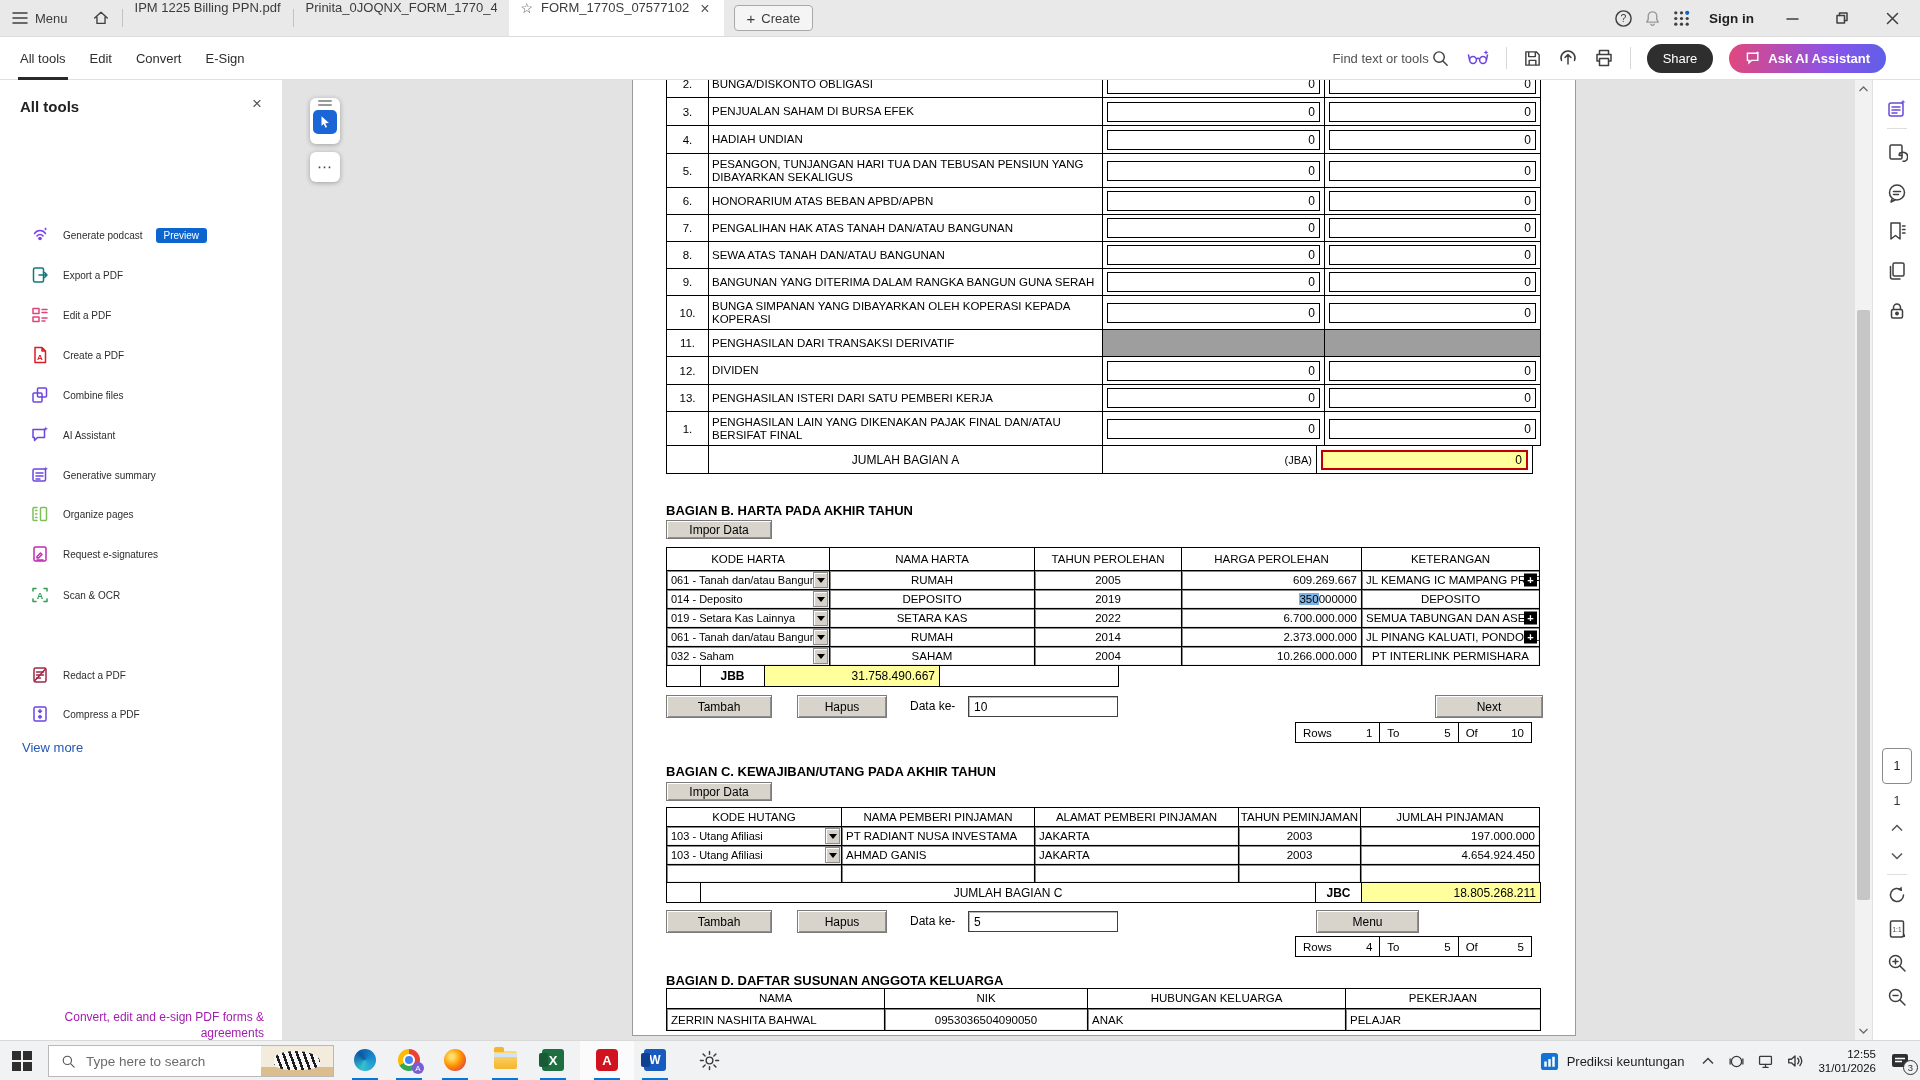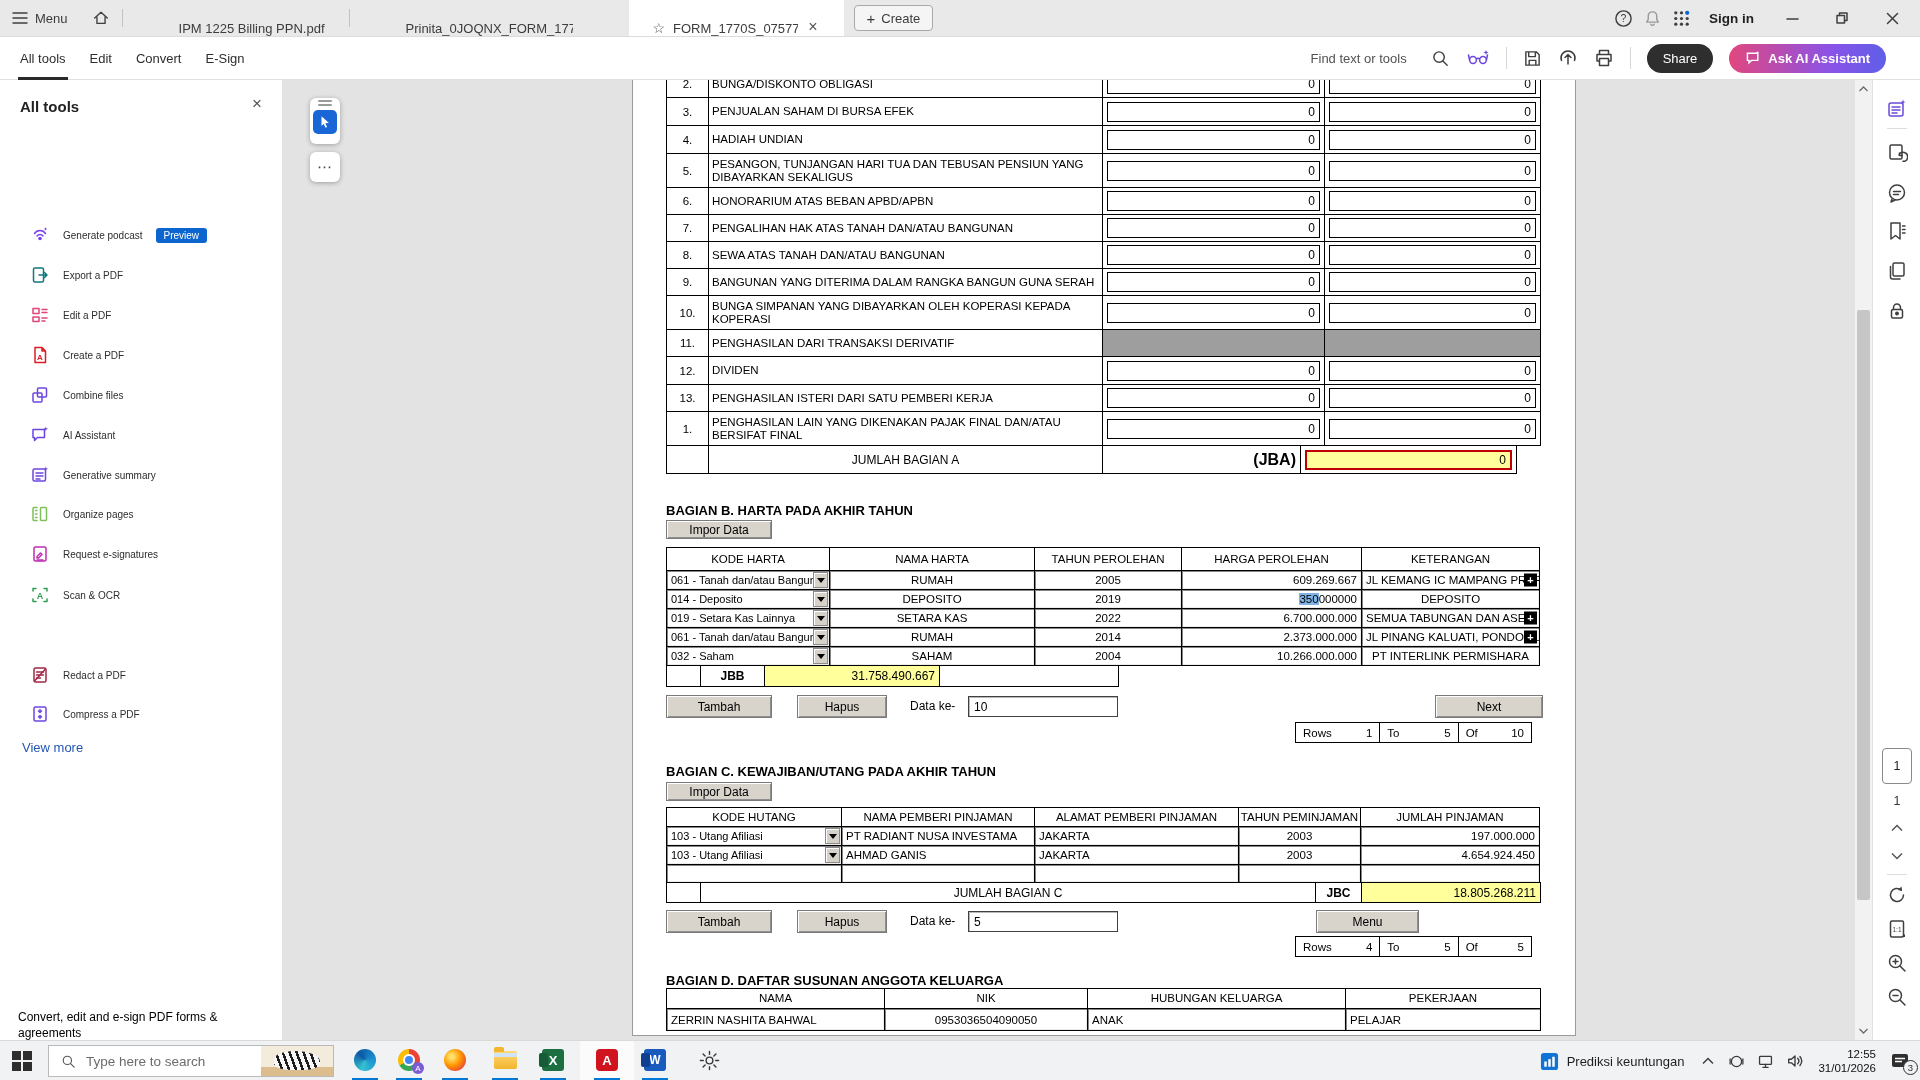--- a/index.html
+++ b/index.html
@@ -7,21 +7,21 @@
     font-family:"Liberation Sans",sans-serif;-webkit-font-smoothing:antialiased;}
   .abs{position:absolute;}
   svg{display:block;}
   .ic{fill:none;stroke:#3f3f3f;stroke-width:1.5;stroke-linecap:round;stroke-linejoin:round;}
 
   
   .titlebar{position:absolute;left:0;top:0;width:1920px;height:37px;background:#e9e9e9;
     display:flex;align-items:stretch;font-size:13px;color:#3c3c3c;border-bottom:1px solid #dcdcdc;}
   .tb-item{display:flex;align-items:center;gap:7px;padding:0 12px;white-space:nowrap;}
   .tb-sep{width:1px;height:18px;background:#c3c3c3;align-self:center;}
-  .doc-tab{display:flex;align-items:flex-end;gap:8px;padding:0 24px;max-width:215px;overflow:hidden;margin-left:32px;}
+  .doc-tab{display:flex;align-items:flex-start;gap:8px;padding:0 12px;max-width:215px;overflow:hidden;}
   .doc-tab span.ttl{overflow:hidden;text-overflow:clip;white-space:nowrap;}
   .doc-tab.active{background:#ffffff;}
   .tab-close{font-size:16px;color:#555;padding:0 2px;}
   .create-btn{display:flex;align-items:center;gap:6px;margin:5px 0 5px 10px;padding:0 12px;
     background:#f5f5f5;border:1px solid #a9a9a9;border-radius:4px;}
   .tbr{margin-left:auto;display:flex;align-items:center;gap:10px;padding-right:8px;}
   .winctl{width:40px;height:37px;display:flex;align-items:center;justify-content:center;}
 
   
   .toolbar{position:absolute;left:0;top:37px;width:1920px;height:43px;background:#fff;
@@ -37,22 +37,22 @@
 
   
   .panel{position:absolute;left:0;top:80px;width:283px;height:960px;background:#fff;
     border-right:1px solid #e3e3e3;}
   .panel-title{position:absolute;left:20px;top:18px;font-size:15px;font-weight:bold;color:#222;}
   .panel-close{position:absolute;right:20px;top:14px;font-size:17px;color:#555;}
   .pitem{position:absolute;left:0;width:283px;height:40px;display:flex;align-items:center;gap:13px;padding-left:30px;}
   .pitem .lbl{font-size:10px;color:#2d2d2d;white-space:nowrap;}
   .badge{background:#0d66d0;color:#fff;font-size:10px;padding:2px 8px;border-radius:3px;}
   .viewmore{position:absolute;left:22px;top:660px;font-size:13px;color:#2456b3;}
-  .panel-footer{position:absolute;left:18px;right:18px;top:930px;font-size:12px;color:#000000;
-    text-align:left;line-height:1.3;}
+  .panel-footer{position:absolute;left:18px;right:18px;top:930px;font-size:12px;color:#a21caf;
+    text-align:right;line-height:1.3;}
   .freetrial{position:absolute;left:99px;top:980px;width:86px;height:29px;border-radius:15px;
     background:#0b63ce;color:#fff;font-size:13px;display:flex;align-items:center;justify-content:center;}
 
   
   .docarea{position:absolute;left:283px;top:80px;width:1572px;height:960px;background:#e3e3e3;overflow:hidden;}
   .page{position:absolute;left:349px;top:-20px;width:944px;height:976px;background:#fff;
     border:1px solid #9b9b9b;border-top:none;}
   .float-card{position:absolute;background:#fff;border-radius:6px;box-shadow:0 1px 5px rgba(0,0,0,.3);}
   .grip{width:14px;height:2px;background:#9a9a9a;border-radius:1px;margin:2px auto 0;}
   .seltool{width:24px;height:24px;margin:4px auto 0;background:#1b66d6;border-radius:5px;
@@ -198,21 +198,21 @@
   </div>
 </div>
 
 <div class="toolbar">
   <div style="width:8px;"></div>
   <div class="tool-tab sel">All tools</div>
   <div class="tool-tab">Edit</div>
   <div class="tool-tab">Convert</div>
   <div class="tool-tab">E-Sign</div>
   <div class="tbar-right">
-    <div style="display:flex;align-items:center;gap:24px;">
+    <div style="display:flex;align-items:center;gap:2px;">
       <span style="color:#525252;">Find text or tools</span>
       <span>
           <svg width="19" height="19" viewBox="0 0 20 20">
             <circle class="ic" cx="8.5" cy="8.5" r="5.5"></circle>
             <path class="ic" d="M12.8 12.8 L17 17"></path>
           </svg>
         </span>
     </div>
     <span>
         <svg width="24" height="20" viewBox="0 0 24 20">
@@ -530,21 +530,21 @@
               <div class="ainput">0</div>
             </div>
             <div class="t-cell" style="width:217px">
               <div class="ainput">0</div>
             </div>
           </div>
 
         <div class="t-row" style="height:29px">
           <div class="t-cell" style="width:43px"></div>
           <div class="t-cell cc" style="width:395px;font-size:12px">JUMLAH BAGIAN A</div>
-          <div class="t-cell rr" style="width:199px;font-weight:bold;font-size:16px">(JBA)</div>
+          <div class="t-cell rr" style="width:215px;font-weight:normal;font-size:11px">(JBA)</div>
           <div class="t-cell" style="width:217px">
               <div class="ainput yellow" style="border:2px solid #c00000">0</div>
             </div>
         </div>
       </div>
 
       <div class="sect" style="left:0;top:433px">BAGIAN B. HARTA PADA AKHIR TAHUN</div>
       <div class="btn3d" style="left:0;top:450px;width:106px;height:19px">Impor Data</div>
 
       <div class="abs" style="left:0;top:477px;width:878px">

